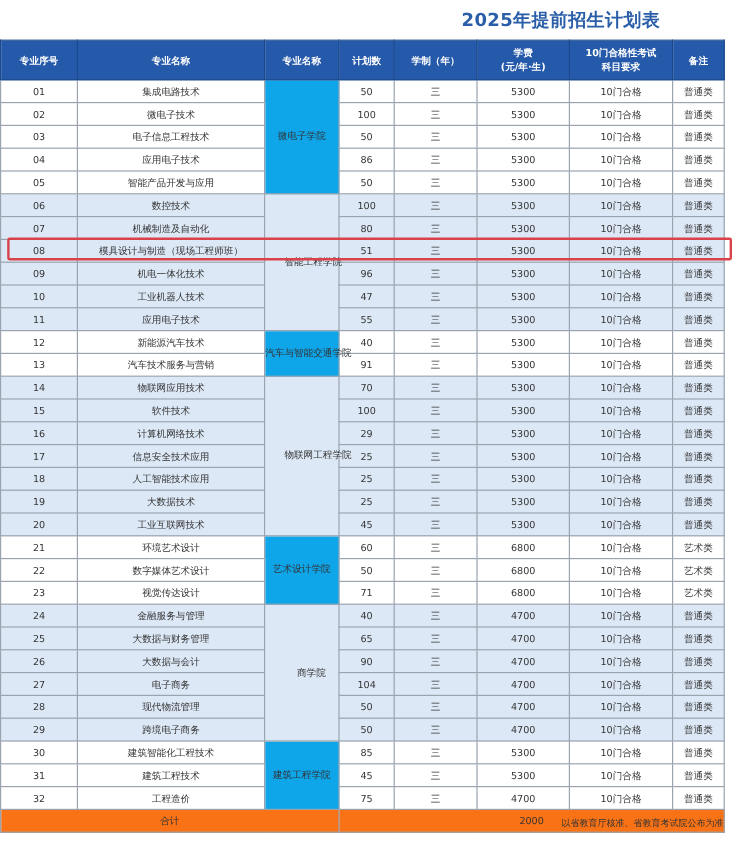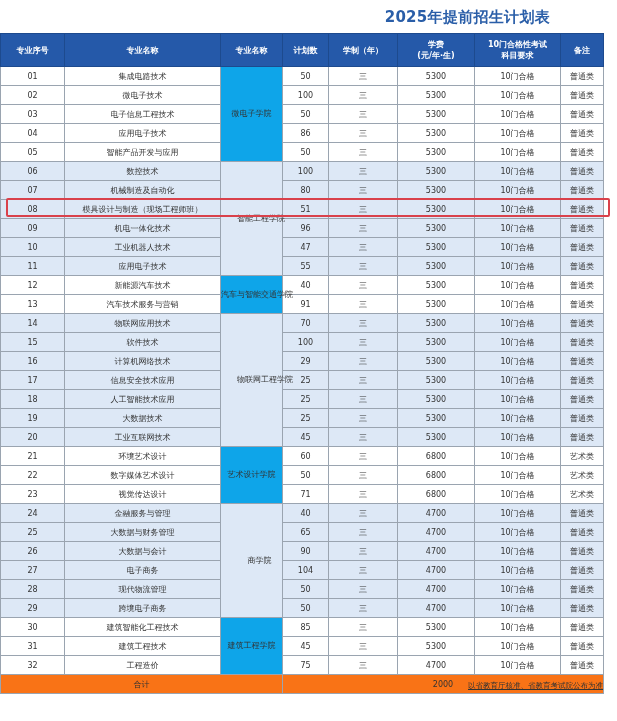--- a/index.html
+++ b/index.html
@@ -31,21 +31,21 @@
     tr.total td { background: #f97316; height: 18px; }
     td.merged { line-height: 12px; white-space: normal; }
     td.merged.band-b { background: #dde8f6; padding-left: 16px; }
     td.merged.band-w { background: #0ea5e9; }
     .highlight {
       position: absolute; left: 6px; top: 198px; width: 604px; height: 19px;
       border: 2px solid #d9414b; border-radius: 2px; box-sizing: border-box;
       pointer-events: none;
     }
     .footnote {
-      position: absolute; right: 14px; top: 681px; font-size: 7.5px; color: #333333; text-decoration: underline;
+      position: absolute; right: 14px; top: 681px; font-size: 7.5px; color: #333333;
     }
   </style>
 </head>
 <body>
 
 <div class="title">2025年提前招生计划表</div>
 
 <table class="plan">
   <colgroup>
     <col style="width:64px">

